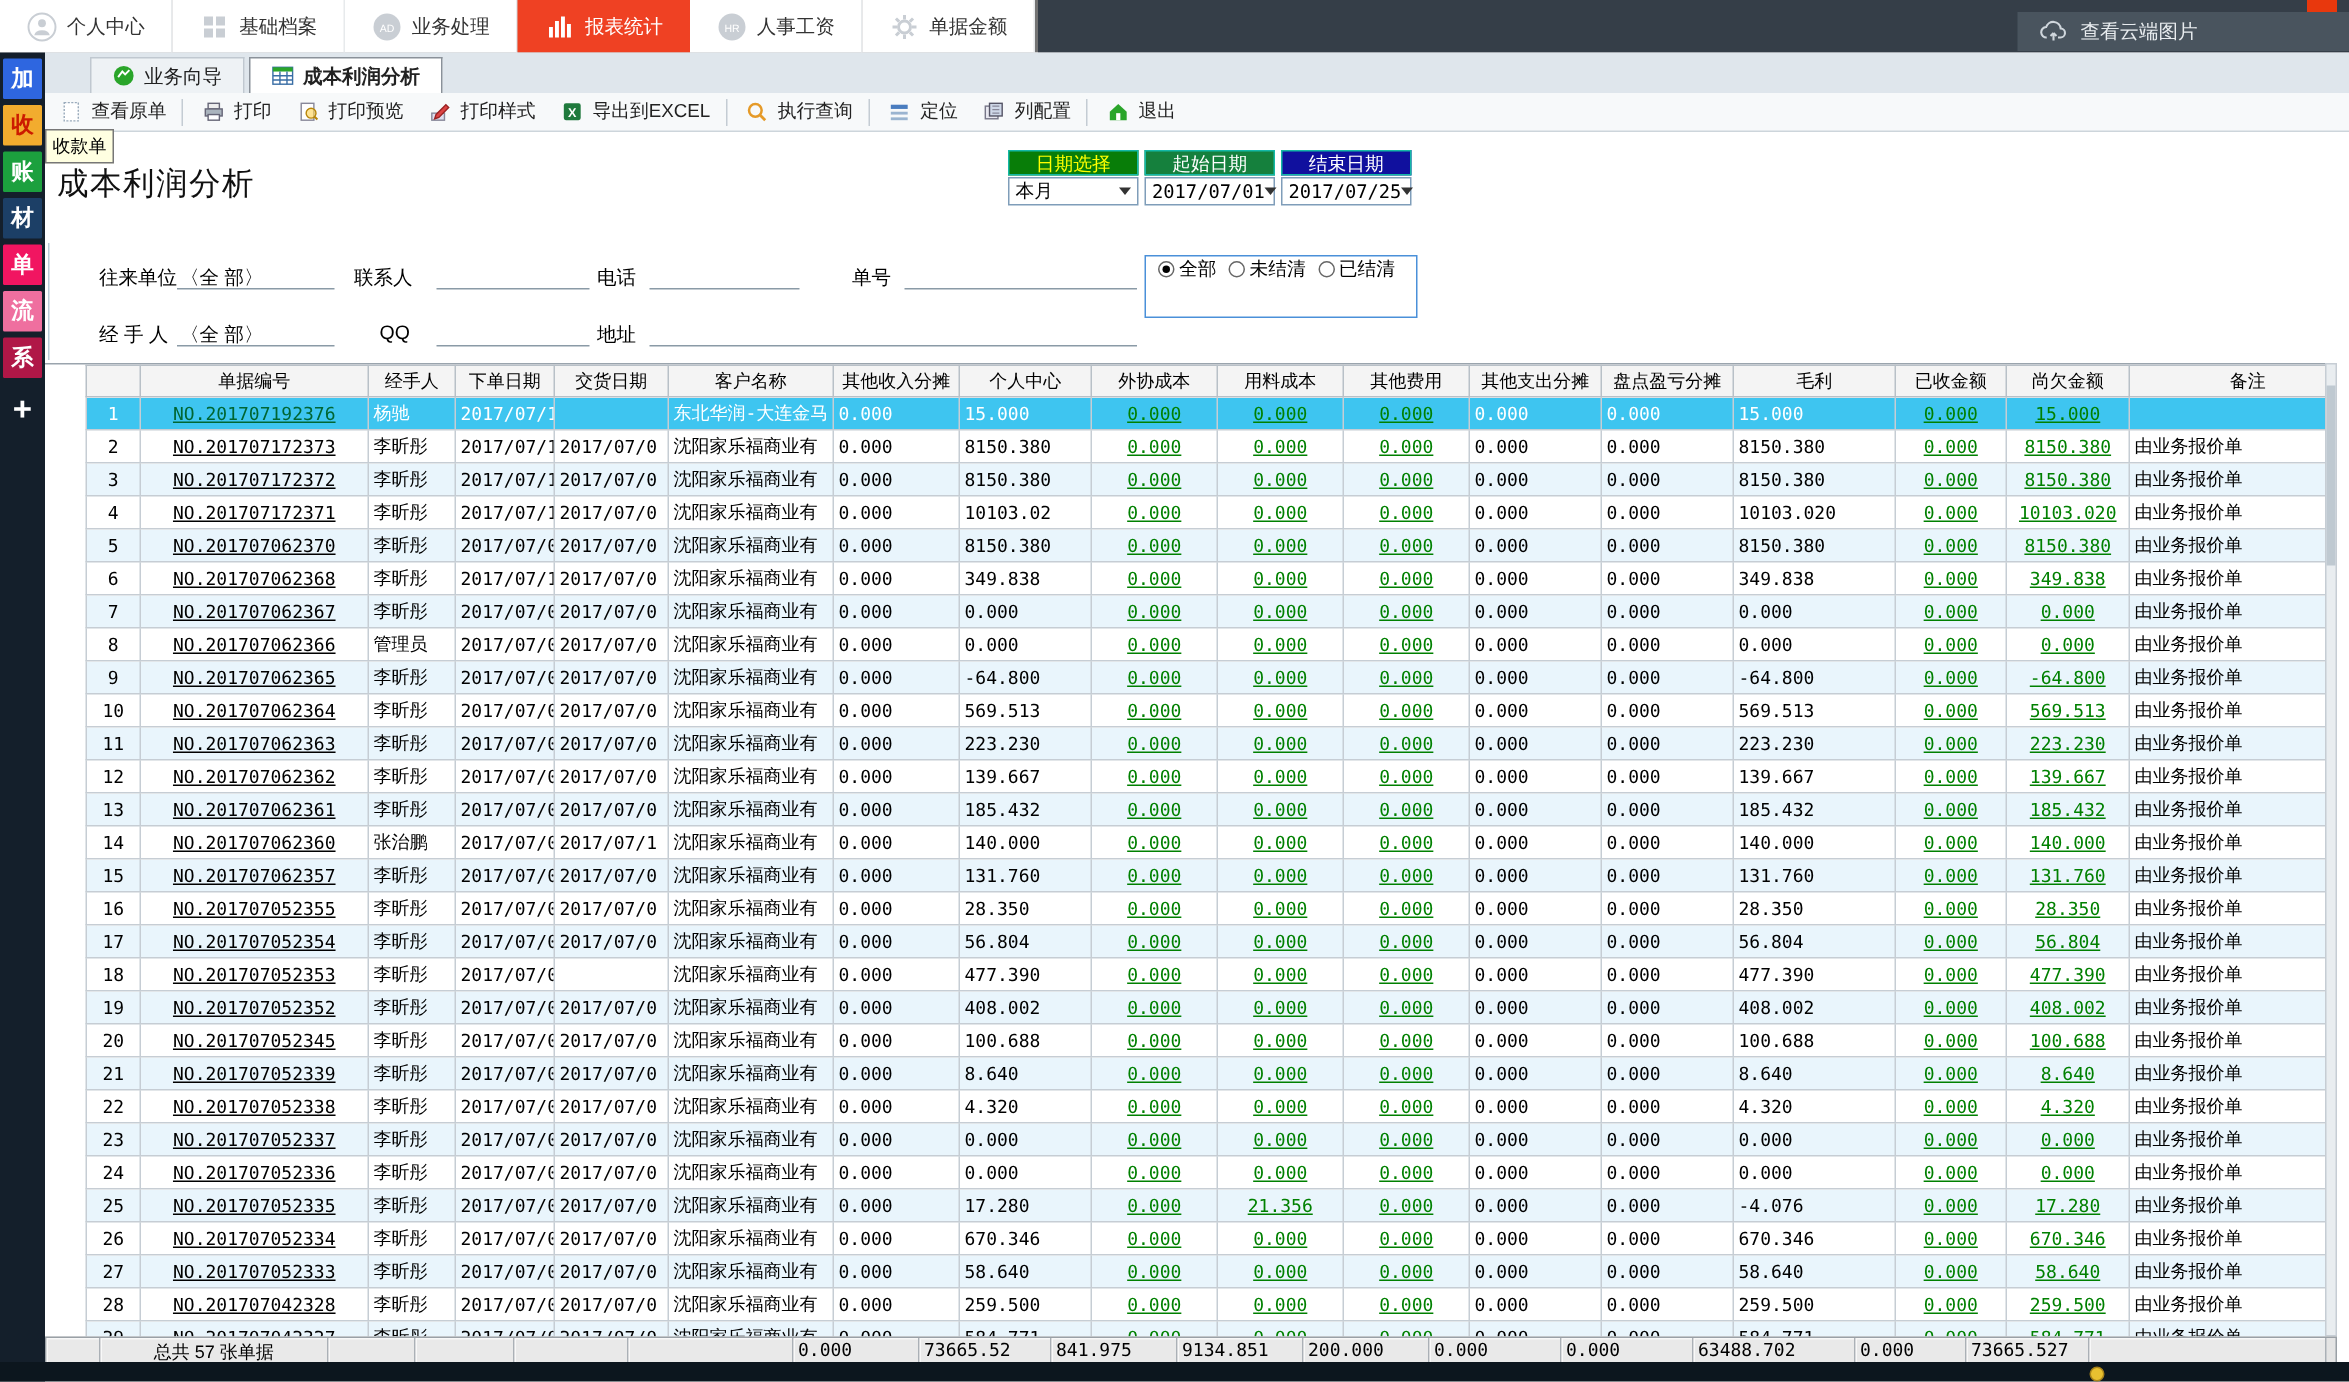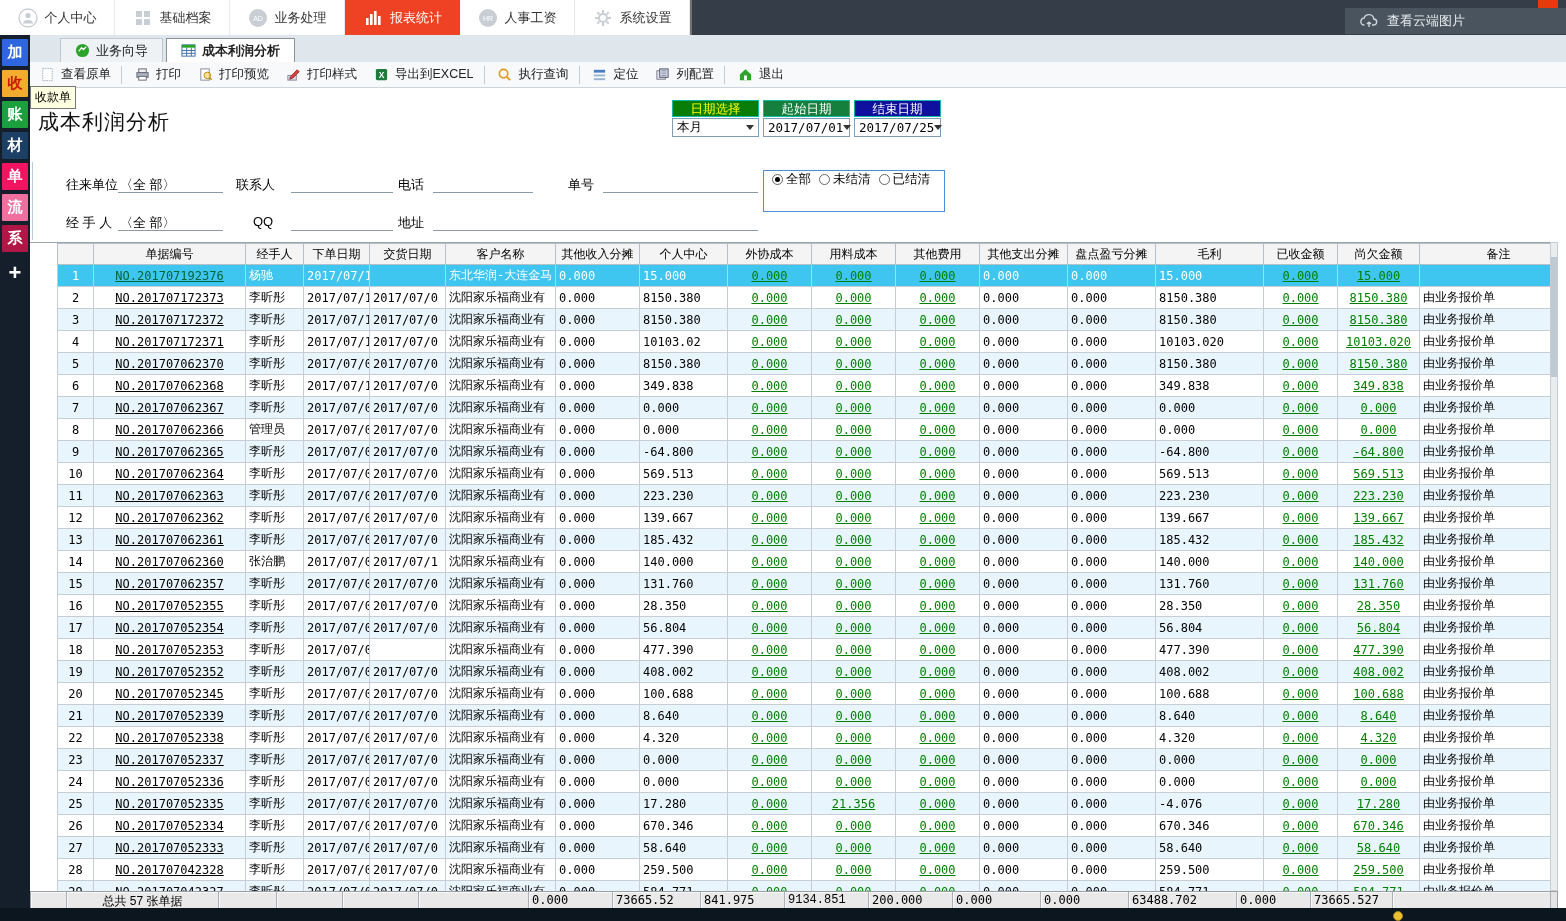--- a/index.html
+++ b/index.html
@@ -148,21 +148,21 @@
       </div>
       <div class="menu-item">
         <span class="micon">
           <svg viewBox="0 0 20 20">
             <circle cx="10" cy="10" r="4" fill="none" stroke="#c9ced4" stroke-width="2"></circle>
             <g stroke="#c9ced4" stroke-width="2">
               <path d="M10 2v3M10 15v3M2 10h3M15 10h3M4.3 4.3l2.1 2.1M13.6 13.6l2.1 2.1M15.7 4.3l-2.1 2.1M6.4 13.6l-2.1 2.1"></path>
             </g>
           </svg>
         </span>
-        <span>系统设置</span>
+        <span>单据金额</span>
       </div>
     </div>
   <div id="red-corner"></div>
   <div id="cloud-btn">
     <span class="micon">
         <svg viewBox="0 0 20 20">
           <path d="M5.5 14a3.5 3.5 0 0 1-.4-7A5 5 0 0 1 14.8 8 3 3 0 0 1 14.5 14H13" fill="none" stroke="#cfd6dc" stroke-width="1.4"></path>
           <path d="M10 16v-5m0 0l-2 2m2-2l2 2" stroke="#cfd6dc" stroke-width="1.4" fill="none"></path>
         </svg>
       </span>
@@ -954,21 +954,21 @@
   <div id="summary-row">
       <div class="sum-cell" style="width: 36px;"></div>
       <div class="sum-cell sum-label" style="width: 152px;">总共 57 张单据</div>
       <div class="sum-cell" style="width: 58px;"></div>
       <div class="sum-cell" style="width: 66px;"></div>
       <div class="sum-cell" style="width: 76px;"></div>
       <div class="sum-cell" style="width: 110px;"></div>
       <div class="sum-cell" style="width: 84px;">0.000</div>
       <div class="sum-cell" style="width: 88px;">73665.52</div>
       <div class="sum-cell" style="width: 84px;">841.975</div>
-      <div class="sum-cell" style="width: 84px; font-family: Liberation Mono, monospace;">9134.851</div>
+      <div class="sum-cell" style="width: 84px;">9134.851</div>
       <div class="sum-cell" style="width: 84px;">200.000</div>
       <div class="sum-cell" style="width: 88px;">0.000</div>
       <div class="sum-cell" style="width: 88px;">0.000</div>
       <div class="sum-cell" style="width: 108px;">63488.702</div>
       <div class="sum-cell" style="width: 74px;">0.000</div>
       <div class="sum-cell" style="width: 82px;">73665.527</div>
       <div class="sum-cell" style="width: 158px;"></div>
     </div>
 </div>
 

